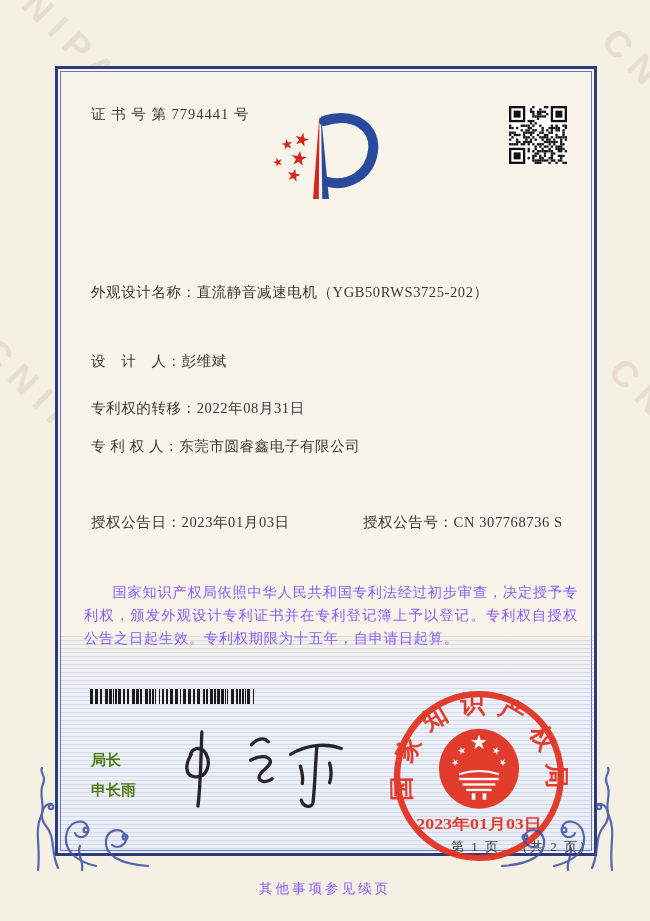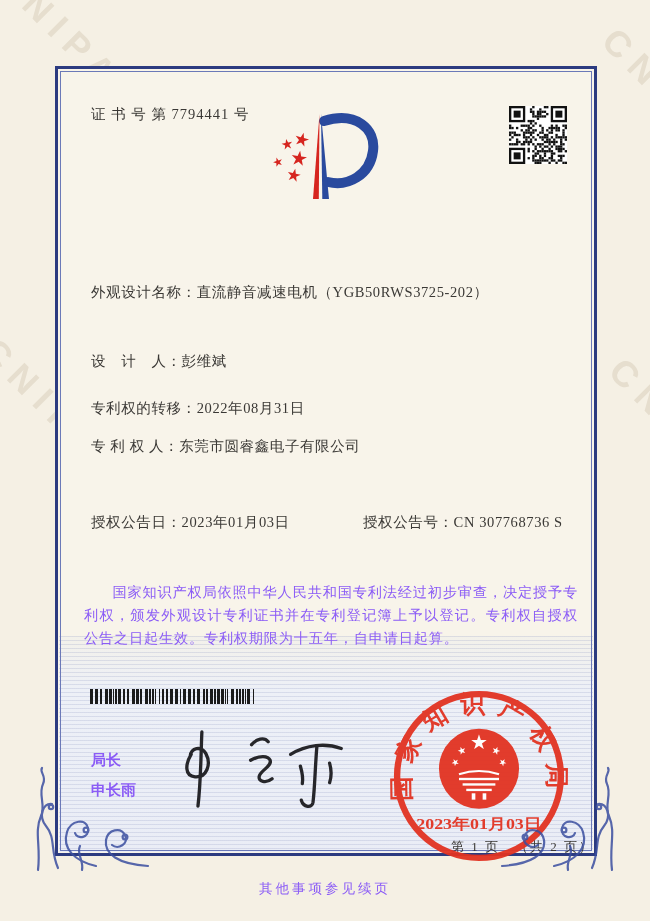--- a/index.html
+++ b/index.html
@@ -36,21 +36,21 @@
   .frow { position:absolute; left:33px; font-size:14.5px; letter-spacing:0.6px; color:#3a3835; white-space:nowrap; }
   .frow .lbl { color:#3a3835; }
   .grant-right { position:absolute; left:272px; top:0; }
   .paras { position:absolute; left:26px; top:473px; width:494px; font-size:14.2px;
            line-height:23px; letter-spacing:0.8px; text-align:justify; color:#8b5cf6;margin-top:39px; }
   .paras p { text-indent:2em; margin:0; }
   .paras p + p { margin-top:3px; }
   .barcode { position:absolute; left:32px; top:620px; width:168px; height:15px; }
   .officer { position:absolute; left:33px; top:676px; z-index:4;
              font-family:"Liberation Sans","DejaVu Sans",sans-serif; font-size:15px;
-             font-weight:600; color:#8b5cf6; line-height:30px; }
+             font-weight:600; color:#4d7c0f; line-height:30px; }
   .signature { position:absolute; left:100px; top:656px; width:195px; height:88px; z-index:4; }
   .seal { position:absolute; left:330px; top:616px; width:182px; height:182px; z-index:5; opacity:0.95; }
   .pagination { position:absolute; left:0; right:0; top:769px; text-align:right;
                 font-size:13px; letter-spacing:2px; color:#3a3835; }
   .footer-note { position:absolute; left:0; right:0; top:880px; text-align:center;
                  font-size:13.5px; letter-spacing:3px; color:#8b5cf6; z-index:2; }
   .orn { position:absolute; width:130px; height:108px; z-index:6; }
   .orn-left { left:26px; top:766px; }
   .orn-right { left:494px; top:766px; transform:scaleX(-1); }
 </style>

